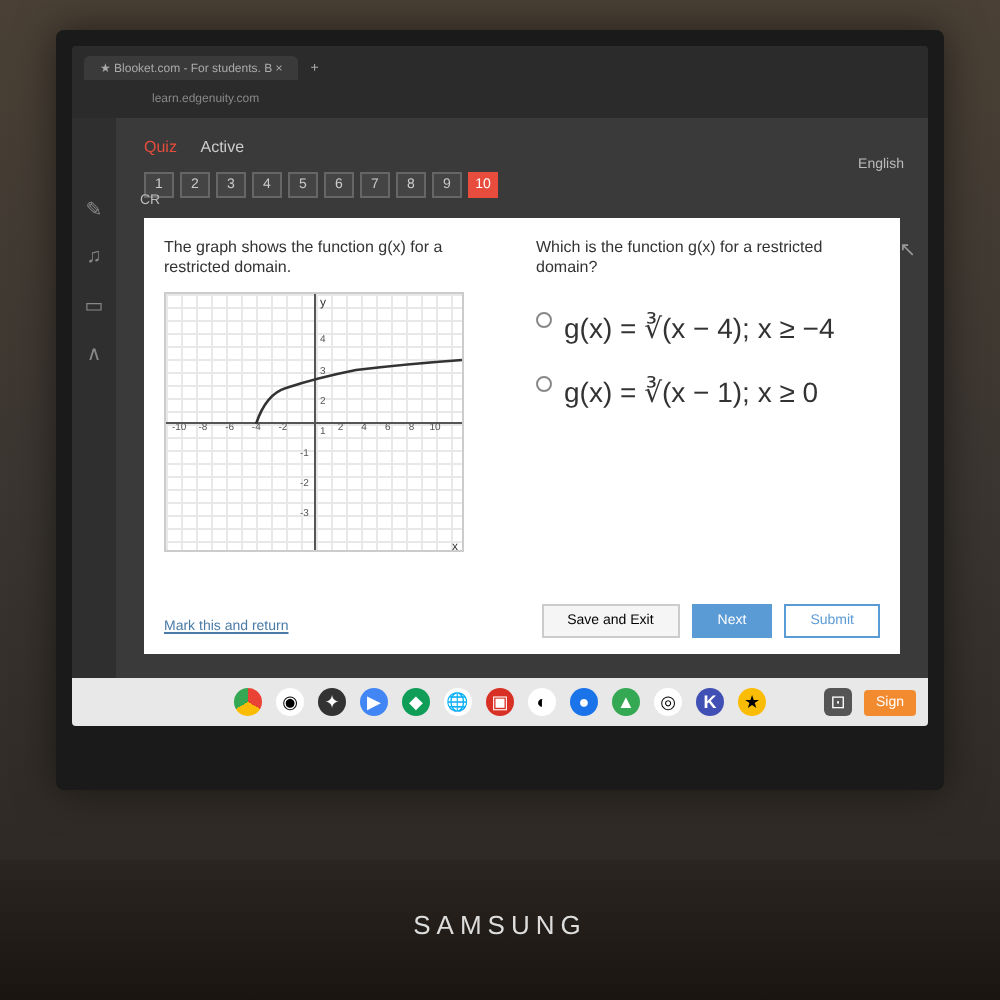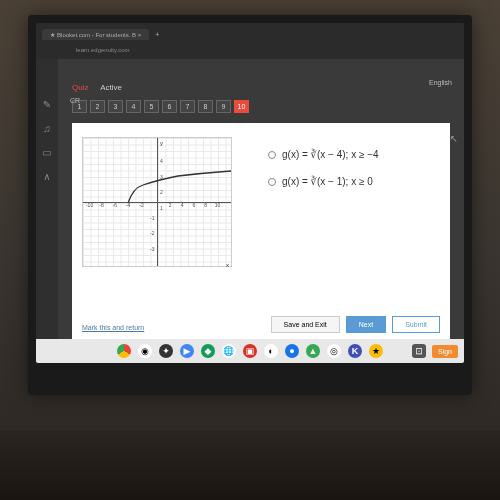--- a/index.html
+++ b/index.html
@@ -9,39 +9,39 @@
 .screen{position:absolute;top:8px;left:8px;right:8px;height:340px;background:#222;border-radius:2px;overflow:hidden}
 .browser-bar{height:22px;background:#2b2b2b;display:flex;align-items:center;padding:0 6px;font-size:7px;color:#aaa}
 .tab{background:#3a3a3a;padding:2px 8px;border-radius:3px 3px 0 0;margin-right:2px;font-size:6px}
 .url-bar{height:14px;background:#2b2b2b;font-size:6px;color:#888;padding:2px 40px}
 .app{height:calc(100% - 36px);display:flex;background:#333}
 .left-rail{width:22px;background:#2f2f2f;display:flex;flex-direction:column;align-items:center;padding-top:40px;gap:12px}
 .rail-ico{width:12px;height:12px;color:#888;font-size:10px;text-align:center;cursor:pointer}
 .main{flex:1;background:#3a3a3a;position:relative}
 .hdr{padding:8px 14px 4px;color:#fff}
 .hdr h1{font-size:12px;font-weight:600}
-.hdr-sub{font-size:8px;margin-top:16px}
+.hdr-sub{font-size:8px;margin-top:2px}
 .hdr-sub span{margin-right:10px;color:#ccc}
 .qnav{display:flex;gap:3px;padding:4px 14px;align-items:center}
 .qbox{width:15px;height:13px;border:1px solid #666;background:#444;color:#ccc;font-size:7px;display:flex;align-items:center;justify-content:center;cursor:pointer}
 .qbox.cur{background:#e74c3c;border-color:#e74c3c;color:#fff}
 .timer{position:absolute;top:26px;right:14px;text-align:right;color:#ccc;font-size:7px}
 .timer .t{font-size:13px;color:#fff}
 .content{margin:6px 14px;background:#fff;height:218px;padding:10px;display:flex;gap:14px;position:relative;font-size:7px;color:#333}
 .col{flex:1}
 .prompt{font-size:8px;margin-bottom:6px;line-height:1.3}
 .graph{width:150px;height:130px;border:1px solid #ccc;position:relative;background:#fff;margin-top:4px}
 .grid{position:absolute;inset:0;background-image:linear-gradient(#e8e8e8 1px,transparent 1px),linear-gradient(90deg,#e8e8e8 1px,transparent 1px);background-size:7.5px 6.5px}
 .axis-x{position:absolute;left:0;right:0;top:50%;height:1px;background:#555}
 .axis-y{position:absolute;top:0;bottom:0;left:50%;width:1px;background:#555}
 .ylab{position:absolute;left:50%;top:2px;font-size:6px;margin-left:3px}
 .xlab{position:absolute;bottom:-2px;right:2px;font-size:6px}
 .ticks{position:absolute;font-size:5px;color:#555}
 .opts{margin-top:4px}
-.opt{display:flex;align-items:center;gap:6px;margin:16px 0;font-size:10px;cursor:pointer}
+.opt{display:flex;gap:6px;margin:16px 0;font-size:14px;cursor:pointer}
 .radio{width:8px;height:8px;border:1px solid #888;border-radius:50%;flex-shrink:0}
 .link{position:absolute;bottom:10px;left:10px;color:#4a7ba6;font-size:7px;text-decoration:underline;cursor:pointer}
 .btns{position:absolute;bottom:8px;right:10px;display:flex;gap:6px}
 .btn{padding:4px 12px;font-size:7px;border:1px solid #ccc;background:#f5f5f5;cursor:pointer}
 .btn.p{background:#5b9bd5;color:#fff;border-color:#5b9bd5}
 .btn.s{background:transparent;color:#5b9bd5;border-color:#5b9bd5}
 .taskbar{position:absolute;bottom:0;left:0;right:0;height:24px;background:#e8e8e8;display:flex;align-items:center;justify-content:center;gap:7px;padding:0 10px}
 .tb-ico{width:14px;height:14px;border-radius:50%;font-size:9px;display:flex;align-items:center;justify-content:center;cursor:pointer}
 .tb-right{position:absolute;right:6px;display:flex;gap:6px;align-items:center}
 .curve{position:absolute;pointer-events:none}
@@ -89,20 +89,21 @@
   <div class="qbox">6</div>
   <div class="qbox">7</div>
   <div class="qbox">8</div>
   <div class="qbox">9</div>
   <div class="qbox cur">10</div>
 </div>
 
 <div class="content">
   <div style="position:absolute;top:10px;right:-8px;font-size:10px;color:#999">↖</div>
   <div class="col">
+    <div class="prompt">The graph shows the function g(x) for a restricted domain.</div>
     <div class="graph">
       <div class="grid"></div>
       <div class="axis-x"></div>
       <div class="axis-y"></div>
       <div class="ylab">y</div>
       <div class="xlab">x</div>
       <svg class="curve" width="150" height="130">
         <path d="M 45 65 Q 50 50 60 47 Q 75 42 95 38 Q 120 35 148 33" stroke="#333" stroke-width="1.3" fill="none"></path>
       </svg>
       <div class="ticks" style="left:50%;top:52%;margin-left:3px">1</div>
@@ -118,20 +119,21 @@
       <div class="ticks" style="top:50%;left:82%">8</div>
       <div class="ticks" style="top:50%;left:89%">10</div>
       <div class="ticks" style="top:50%;left:2%">-10</div>
       <div class="ticks" style="top:50%;left:11%">-8</div>
       <div class="ticks" style="top:50%;left:20%">-6</div>
       <div class="ticks" style="top:50%;left:29%">-4</div>
       <div class="ticks" style="top:50%;left:38%">-2</div>
     </div>
   </div>
   <div class="col">
+    <div class="prompt">Which is the function g(x) for a restricted domain?</div>
     <div class="opts">
       <div class="opt">
                     <span class="radio"></span>
                     <span>g(x) = ∛(x − 4); x ≥ −4</span>
                   </div>
       <div class="opt">
                     <span class="radio"></span>
                     <span>g(x) = ∛(x − 1); x ≥ 0</span>
                   </div>
     </div>
@@ -164,13 +166,14 @@
   <div class="tb-right">
     <div class="tb-ico" style="background:#555;color:#fff;border-radius:3px">⊡</div>
     <div style="background:#f28b30;color:#fff;font-size:7px;padding:3px 6px;border-radius:2px"><span>Sign</span></div>
   </div>
 </div>
 
 </div>
 </div>
 
 <div class="base"></div>
+<div class="brand">SAMSUNG</div>
 </div>
 
 </body></html>

